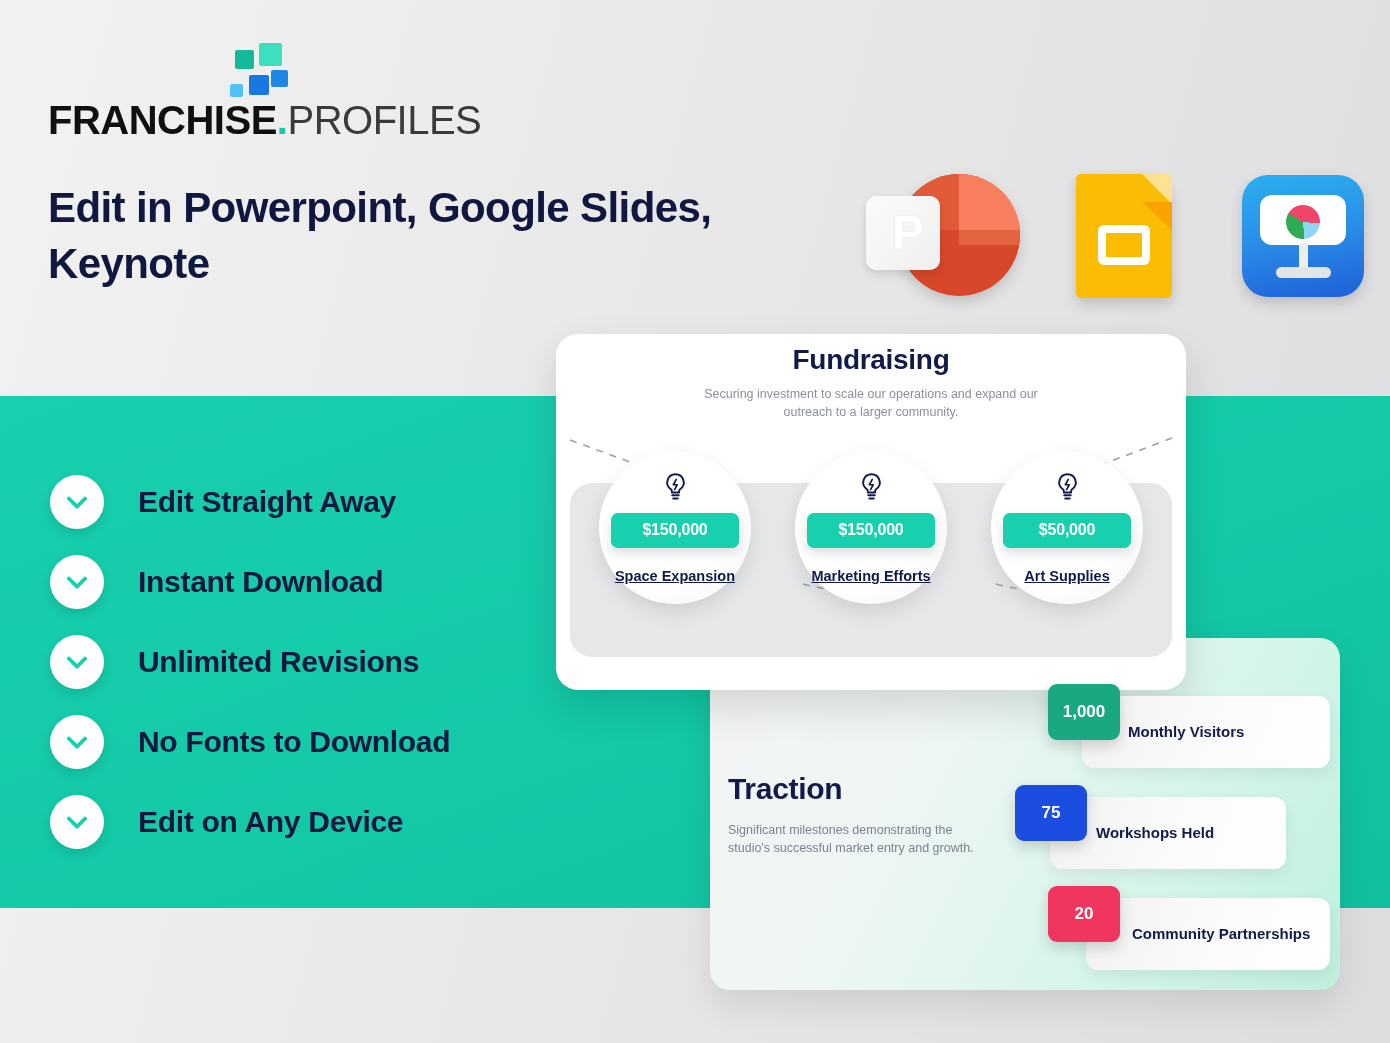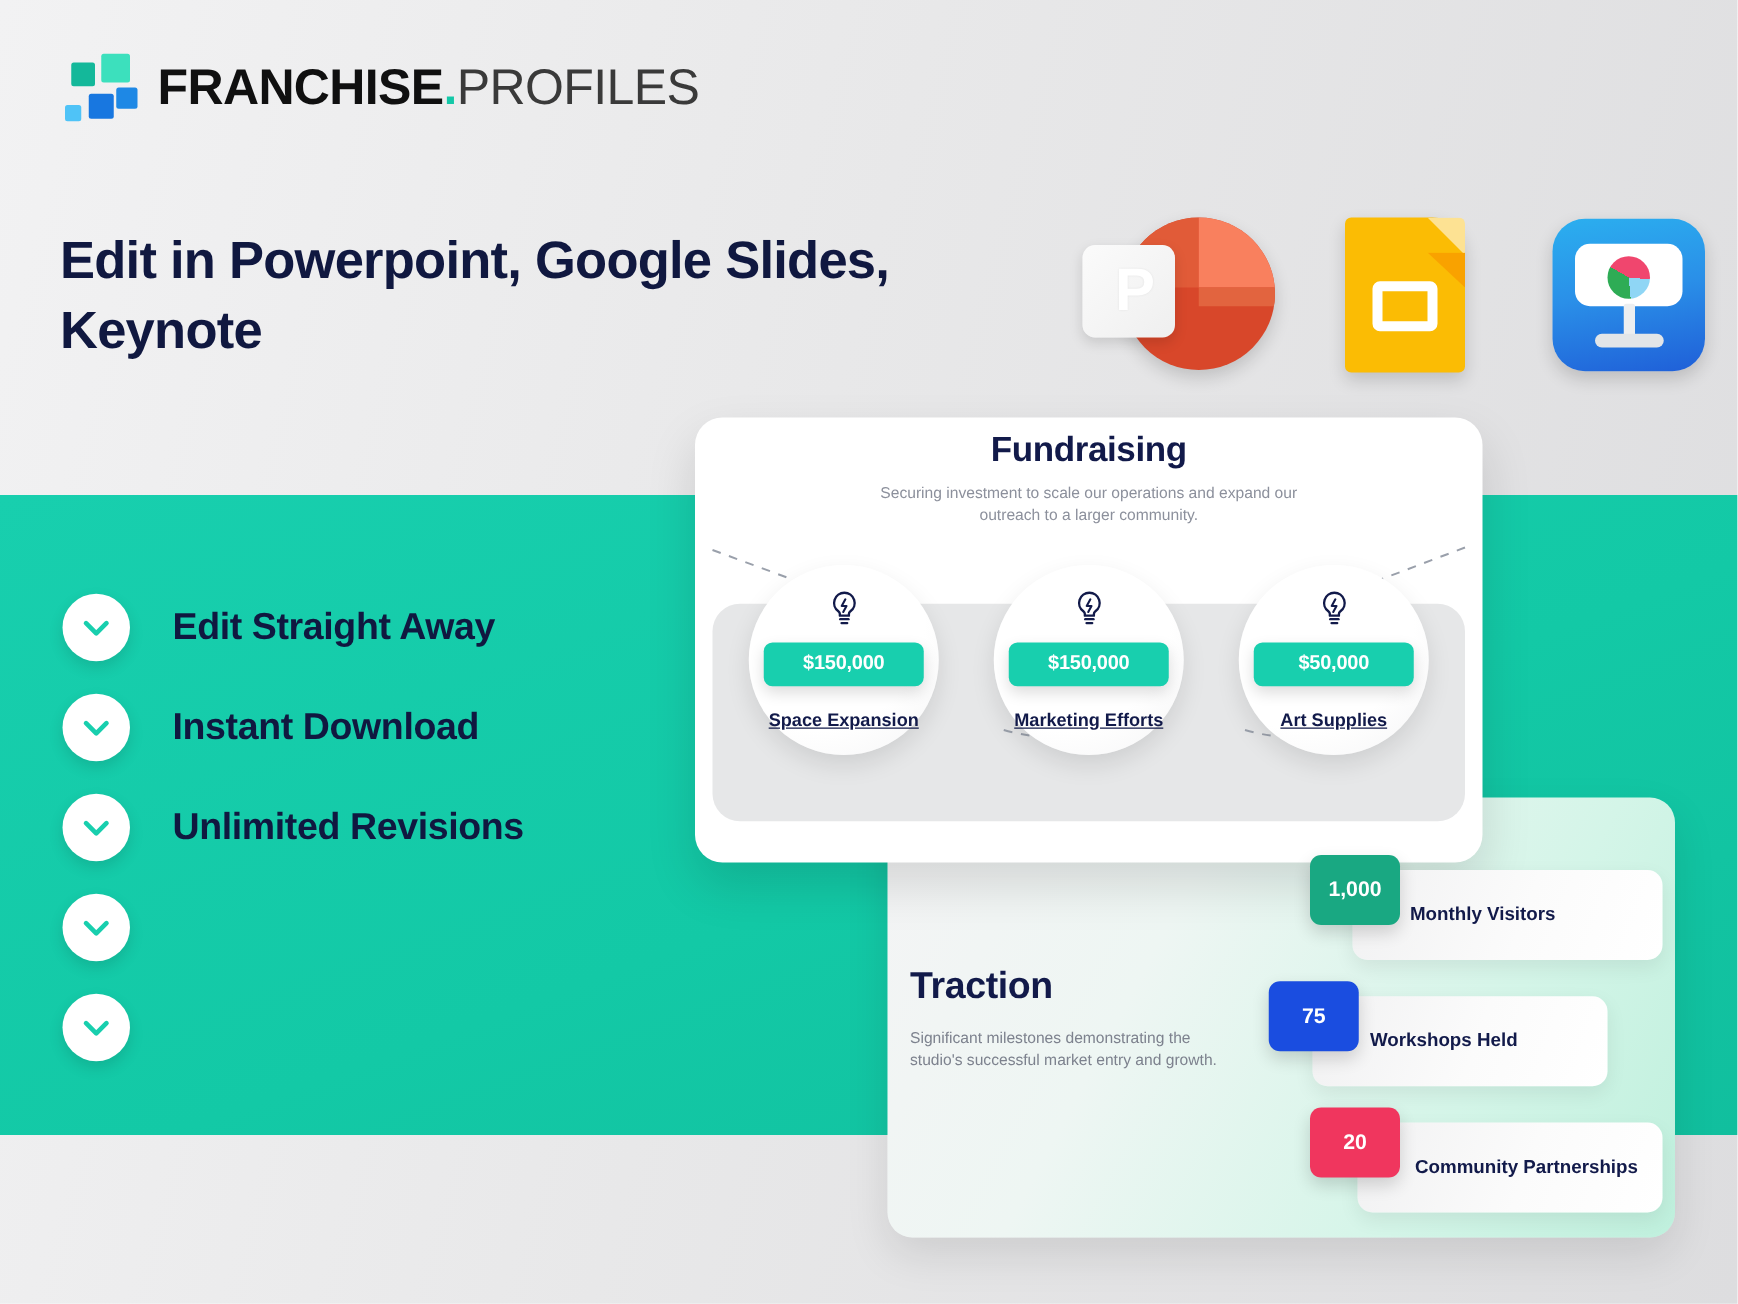--- a/index.html
+++ b/index.html
@@ -4,21 +4,21 @@
 <style>
   * { margin:0; padding:0; box-sizing:border-box; }
   html,body { width:1390px; height:1043px; }
   body {
     font-family:"Liberation Sans", sans-serif;
     background:linear-gradient(105deg,#f2f2f3 0%,#e8e8e9 45%,#dddddf 100%);
     position:relative; overflow:hidden;
   }
 
   
-  .logo-wrap { position:absolute; left:48px; top:42px; display:flex; align-items:center; }
+  .logo-wrap { position:absolute; left:48px; top:42px; display:flex; align-items:center;flex-direction:column; }
   .logo-mark { position:relative; width:62px; height:56px; margin-right:16px; }
   .logo-mark i { position:absolute; display:block; border-radius:2px; }
   .sq1 { left:9px;  top:8px;  width:19px; height:19px; background:#14b89a; }
   .sq2 { left:33px; top:1px;  width:23px; height:23px; background:#3ce0bd; }
   .sq3 { left:45px; top:28px; width:17px; height:17px; background:#1e88e5; }
   .sq4 { left:23px; top:33px; width:20px; height:20px; background:#1877e0; }
   .sq5 { left:4px;  top:42px; width:13px; height:13px; background:#4fc3f7; }
   .logo-text { font-size:40px; letter-spacing:-0.5px; white-space:nowrap; }
   .logo-text .b { font-weight:bold; color:#101010; }
   .logo-text .dot { font-weight:bold; color:#14c8a8; }
@@ -231,28 +231,30 @@
     </div>
     <div class="flabel">Unlimited Revisions</div>
   </div>
 
   <div class="feat">
     <div class="bullet">
       <svg width="28" height="28" viewBox="0 0 24 24" fill="none" stroke="#18cfae" stroke-width="3.2" stroke-linecap="round" stroke-linejoin="round">
           <polyline points="5,9 12,16 19,9"></polyline>
         </svg>
     </div>
-  </div>
-
-  <div class="feat">
-    <div class="bullet">
-      <svg width="28" height="28" viewBox="0 0 24 24" fill="none" stroke="#18cfae" stroke-width="3.2" stroke-linecap="round" stroke-linejoin="round">
-          <polyline points="5,9 12,16 19,9"></polyline>
-        </svg>
-    </div>
+    <div class="flabel">No Fonts to Download</div>
+  </div>
+
+  <div class="feat">
+    <div class="bullet">
+      <svg width="28" height="28" viewBox="0 0 24 24" fill="none" stroke="#18cfae" stroke-width="3.2" stroke-linecap="round" stroke-linejoin="round">
+          <polyline points="5,9 12,16 19,9"></polyline>
+        </svg>
+    </div>
+    <div class="flabel">Edit on Any Device</div>
   </div>
 
 </div>
 
 <div class="trac-card">
   <div class="trac-title">Traction</div>
   <div class="trac-sub">Significant milestones demonstrating the studio's successful market entry and growth.</div>
 
   <div class="metrics">
 

